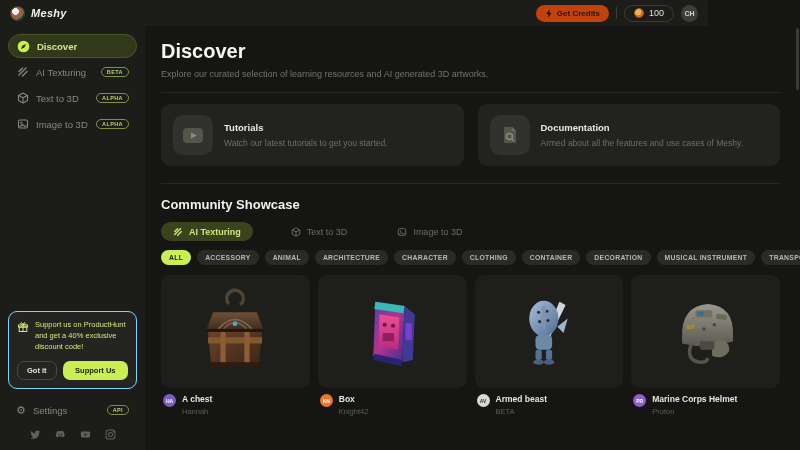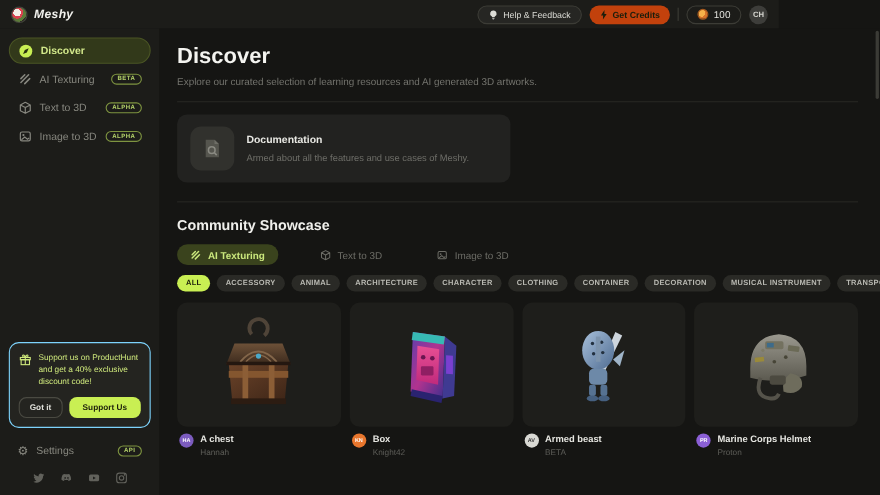--- a/index.html
+++ b/index.html
@@ -101,26 +101,20 @@
 <body>
 
 <div class="app">
 
   <div class="topbar">
     <div class="brand">
       <span class="logo-dot"></span>
       <span class="brand-name">Meshy</span>
     </div>
     <div class="topbar-right">
-      <div class="pill-btn help-btn">
-        <svg class="ic" width="9" height="9" viewBox="0 0 10 10">
-            <path d="M5 .5a3.2 3.2 0 0 1 1.8 5.9c-.4.3-.6.7-.6 1.1H3.8c0-.4-.2-.8-.6-1.1A3.2 3.2 0 0 1 5 .5zM3.9 8.3h2.2v.6H3.9zM4.3 9.4h1.4v.5H4.3z" fill="#dcdcd6"></path>
-          </svg>
-        <span>Help &amp; Feedback</span>
-      </div>
       <div class="pill-btn credits-btn">
         <svg width="8" height="9" viewBox="0 0 8 10">
             <path d="M4.6.2 1 5.6h2.2L3 9.8l3.8-5.6H4.5z" fill="#1c1e0c"></path>
           </svg>
         <span>Get Credits</span>
       </div>
       <div class="top-sep"></div>
       <div class="credits-pill">
         <span class="coin"></span>
         <span class="credits-num">100</span>
@@ -219,20 +213,32 @@
   </div>
 
   <div class="main">
     <div class="page-title">Discover</div>
     <div class="page-sub">Explore our curated selection of learning resources and AI generated 3D artworks.</div>
     <div class="hr"></div>
 
     <div class="curated-grid">
       <div class="curated-card">
         <div class="curated-icon">
+          <svg width="20" height="15" viewBox="0 0 20 15">
+              <rect x="0" y="0" width="20" height="15" rx="4" fill="#55554e"></rect>
+              <path d="M8 4.2v6.6l5.6-3.3z" fill="#8a8a82"></path>
+            </svg>
+        </div>
+        <div>
+          <div class="curated-title">Tutorials</div>
+          <div class="curated-desc">Watch our latest tutorials to get you started.</div>
+        </div>
+      </div>
+      <div class="curated-card">
+        <div class="curated-icon">
           <svg width="16" height="18" viewBox="0 0 16 18">
               <path d="M2 1h8l4 4v12H2z" fill="#55554e"></path>
               <path d="M10 1v4h4z" fill="#6e6e66"></path>
               <circle cx="7.5" cy="10.5" r="3" fill="none" stroke="#8a8a82" stroke-width="1.4"></circle>
               <line x1="9.7" y1="12.7" x2="12" y2="15" stroke="#8a8a82" stroke-width="1.4"></line>
             </svg>
         </div>
         <div>
           <div class="curated-title">Documentation</div>
           <div class="curated-desc">Armed about all the features and use cases of Meshy.</div>

